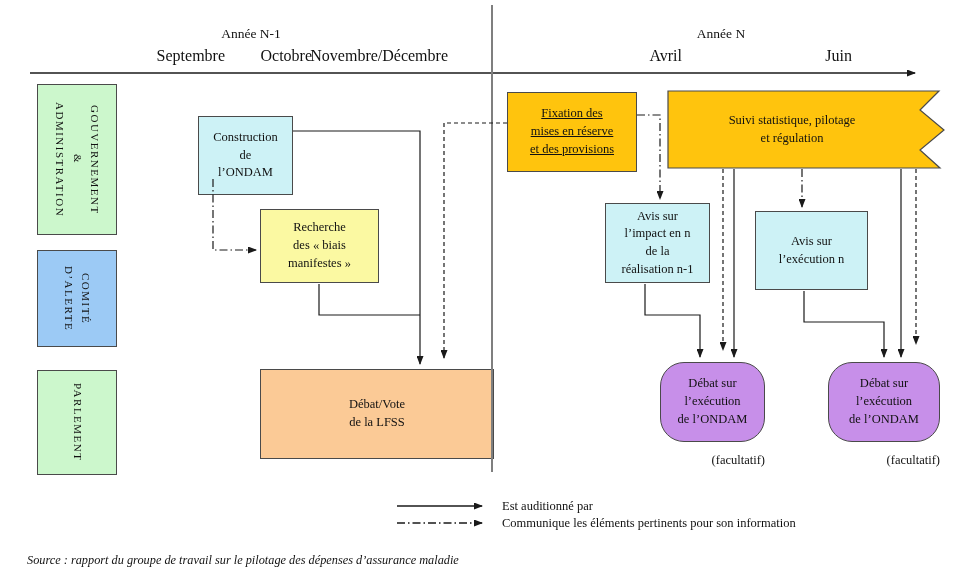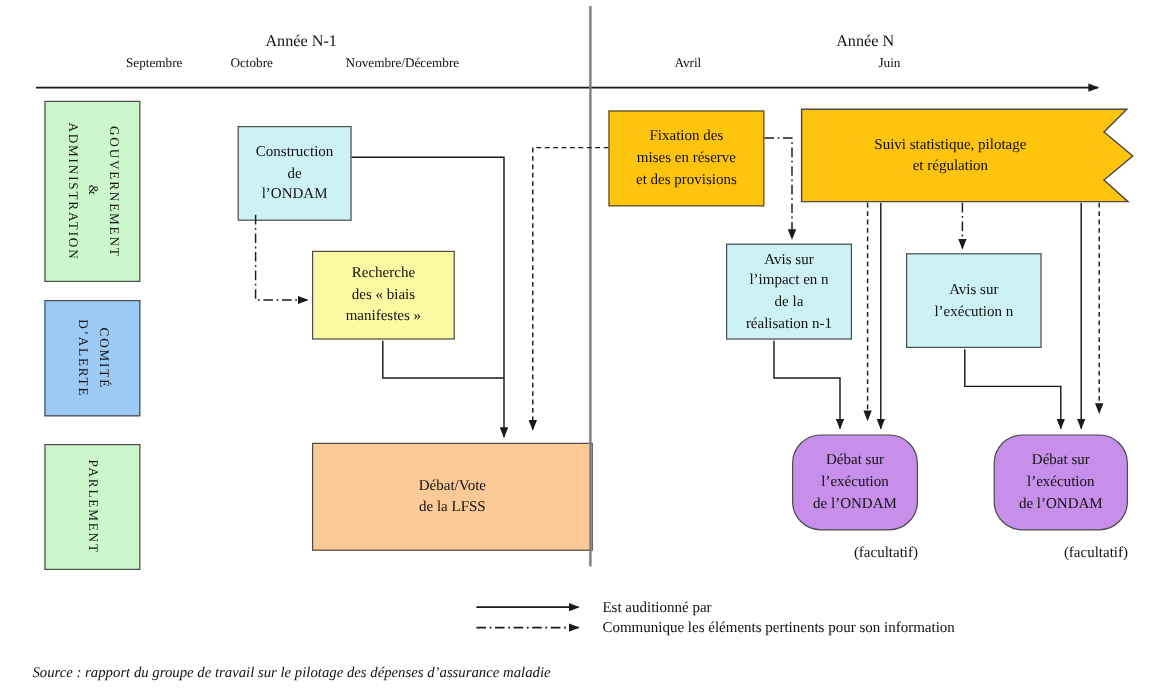--- a/index.html
+++ b/index.html
@@ -12,34 +12,34 @@
   #connectors{z-index:2;}
 
   .node{
     position:absolute;display:flex;align-items:center;justify-content:center;
     text-align:center;border:1px solid #4a4a4a;box-sizing:border-box;
     font-size:12.5px;line-height:1.42;white-space:pre-line;z-index:1;
   }
   .cyan{background:#cdf2f6;}
   .yellow{background:#fbf9a2;}
   .peach{background:#fbca96;}
-  .gold{background:#ffc40d;}
+  .gold{background:#ffc40d;text-decoration:underline;}
   .purple{background:#c78fe9;border-radius:24px;}
 
   .actor{
     position:absolute;display:flex;align-items:center;justify-content:center;
     border:1px solid #4a4a4a;box-sizing:border-box;z-index:1;
     writing-mode:vertical-rl;text-align:center;white-space:pre-line;
     font-size:11px;letter-spacing:1.5px;line-height:1.55;
   }
   .green-bg{background:#ccf7cc;}
   .blue-bg{background:#9ccaf5;}
 
   .htitle{position:absolute;font-size:13.5px;text-align:center;z-index:1;}
-  .month{position:absolute;top:47px;font-size:11px;text-align:left;z-index:1;}
+  .month{position:absolute;top:47px;font-size:16px;text-align:right;z-index:1;}
   .note{position:absolute;font-size:12.5px;text-align:right;z-index:1;}
   .legend-label{position:absolute;left:502px;font-size:12.5px;z-index:1;white-space:nowrap;}
   #suivi-label{
     position:absolute;left:672px;top:91px;width:240px;height:77px;
     display:flex;align-items:center;justify-content:center;text-align:center;
     font-size:12.5px;line-height:1.42;white-space:pre-line;z-index:1;
   }
   #source-note{
     position:absolute;left:8px;top:553px;font-size:12.3px;font-style:italic;z-index:1;margin-left:19px;
   }
@@ -68,21 +68,21 @@
 ADMINISTRATION</span>
   </div>
   <div class="actor blue-bg" style="left:37px;top:250px;width:80px;height:97px;">
     <span>COMITÉ
 D’ALERTE</span>
   </div>
   <div class="actor green-bg" style="left:37px;top:370px;width:80px;height:105px;">
     <span>PARLEMENT</span>
   </div>
 
-  <div class="node cyan" style="left:198px;top:105px;width:95px;height:79px;">
+  <div class="node cyan" style="left:198px;top:116px;width:95px;height:79px;">
     <span>Construction
 de
 l’ONDAM</span>
   </div>
 
   <div class="node yellow" style="left:260px;top:209px;width:119px;height:74px;">
     <span>Recherche
 des « biais
 manifestes »</span>
   </div>

